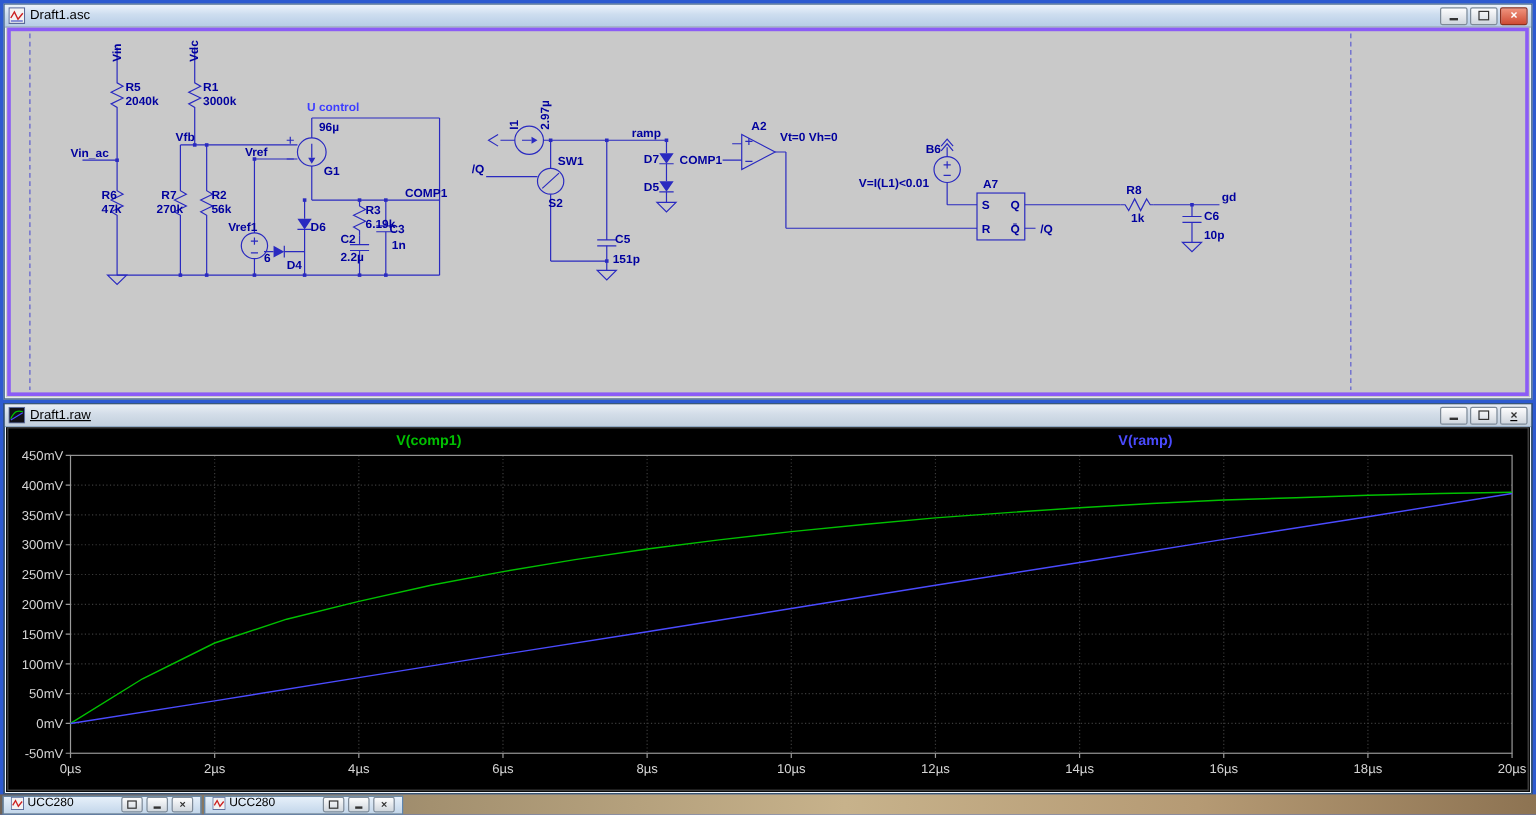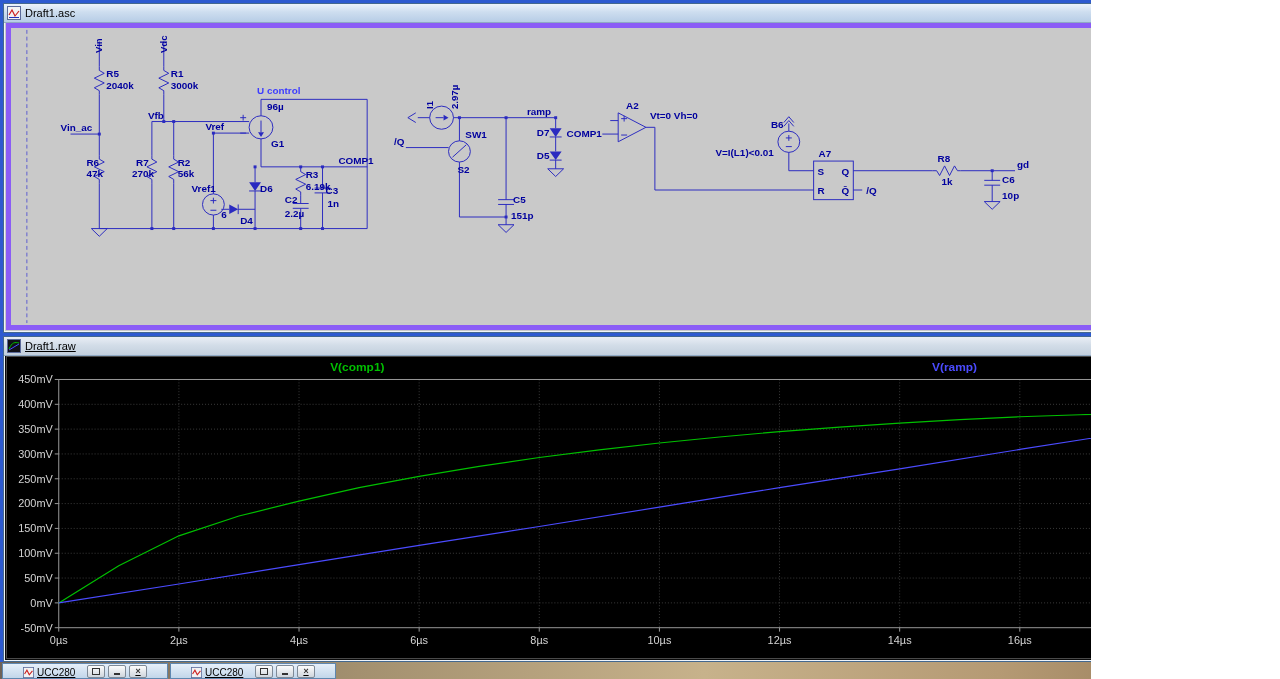--- a/index.html
+++ b/index.html
@@ -1,47 +1,47 @@
 <!DOCTYPE html>
 <html><head>
 <meta charset="utf-8">
 <style>
   html,body{margin:0;padding:0;}
-  .desktop{position:relative;width:1091px;height:679px;background:#2d5ad0;overflow:hidden;
+  .desktop{position:relative;width:1280px;height:679px;background:#2d5ad0;overflow:hidden;
            font-family:"Liberation Sans",sans-serif;}
   .window{position:absolute;left:3px;width:1274px;border:1px solid #44688e;box-sizing:border-box;
           box-shadow:inset 0 0 0 1px #eef4fb;background:#c9c9c9;}
   .schem{top:3px;height:330px;}
   .wave{top:336px;height:326px;background:#0a0a0a;}
   .titlebar{height:18px;display:flex;align-items:center;gap:4px;padding:0 3px;
             background:linear-gradient(#ecf3fb,#cdddef 45%,#b7cde6);border-bottom:1px solid #8fa9c4;}
   .wave .titlebar{background:linear-gradient(#e9eef5,#d3dde8 45%,#c2cfdd);text-decoration:underline;}
   .titlebar .title{font-size:11px;color:#000;white-space:nowrap;}
   .win-controls{margin-left:auto;display:flex;gap:2px;}
   .wbtn{width:21px;height:13px;border:1px solid #7e8a97;border-radius:2px;
         background:linear-gradient(#fdfdfd,#cfd6dd);display:flex;align-items:center;justify-content:center;}
   .wbtn.red{background:linear-gradient(#f0937d,#cf4c35);border-color:#8c2f1d;}
   .g-min{width:7px;height:2px;background:#333;margin-top:5px;}
   .g-restore{width:7px;height:6px;border:1px solid #333;background:transparent;}
   .g-x{font-size:10px;line-height:11px;color:#333;font-weight:bold;}
   .red .g-x{color:#fff;}
   .schem-canvas{position:absolute;top:19px;left:2px;right:2px;bottom:2px;background:#c9c9c9;
-                border:5px solid #8b5cf6;}
+                border:3px solid #8b5cf6;}
   .wave-canvas{position:absolute;top:19px;left:2px;right:2px;bottom:2px;background:#000;border:1px solid #4a4a4a;}
   .schem-canvas svg,.wave-canvas svg{display:block;width:100%;height:100%;}
   #schem-svg text{font-size:10px;font-weight:bold;font-family:"Liberation Sans",sans-serif;}
   .grid{stroke:#3c3c3c;stroke-dasharray:1 2;}
   .tick{stroke:#9a9a9a;}
   .plot-border{fill:none;stroke:#9a9a9a;}
   .axlab{font-size:11px;fill:#d4d4d4;font-family:"Liberation Sans",sans-serif;}
   .legend{font-size:12px;font-weight:bold;font-family:"Liberation Sans",sans-serif;}
   .strip{position:absolute;left:0;top:662px;width:1280px;height:17px;
          background:linear-gradient(90deg,#6e6257 0%,#a3906f 28%,#c7b28b 55%,#b59a74 78%,#8d7352 100%);}
-  .mini-window{position:absolute;top:1px;height:16px;width:166px;display:flex;align-items:flex-end;gap:3px;
-               padding:0 20px;background:linear-gradient(#e7f0fa,#c2d6ea);border:1px solid #5f87b0;box-sizing:border-box;text-decoration:underline;}
+  .mini-window{position:absolute;top:1px;height:16px;width:166px;display:flex;align-items:flex-start;gap:3px;
+               padding:0 6px;background:linear-gradient(#e7f0fa,#c2d6ea);border:1px solid #5f87b0;box-sizing:border-box;}
   .mini-title{font-size:10px;color:#000;white-space:nowrap;overflow:hidden;flex:1;}
   .mbtn{width:16px;height:11px;border:1px solid #7e8a97;border-radius:2px;
         background:linear-gradient(#fdfdfd,#cfd6dd);display:flex;align-items:center;justify-content:center;flex:0 0 auto;}
   .mbtn .g-min{margin-top:4px;width:6px;}
   .mbtn .g-restore{width:6px;height:5px;}
   .mbtn .g-x{font-size:9px;line-height:9px;}
   .app-icon{display:flex;align-items:center;}
 </style>
 </head>
 <body>

